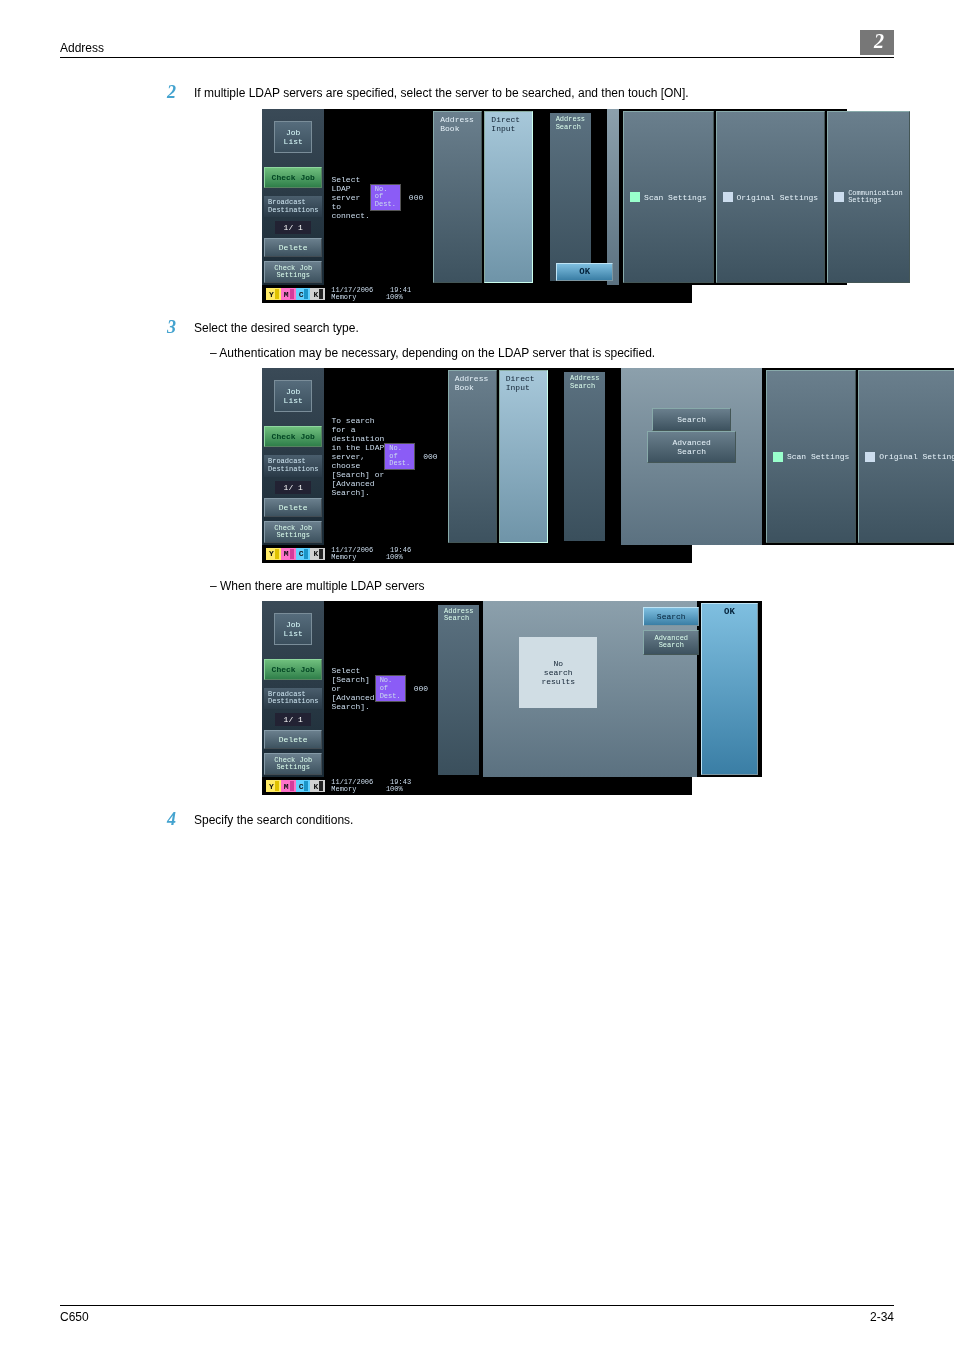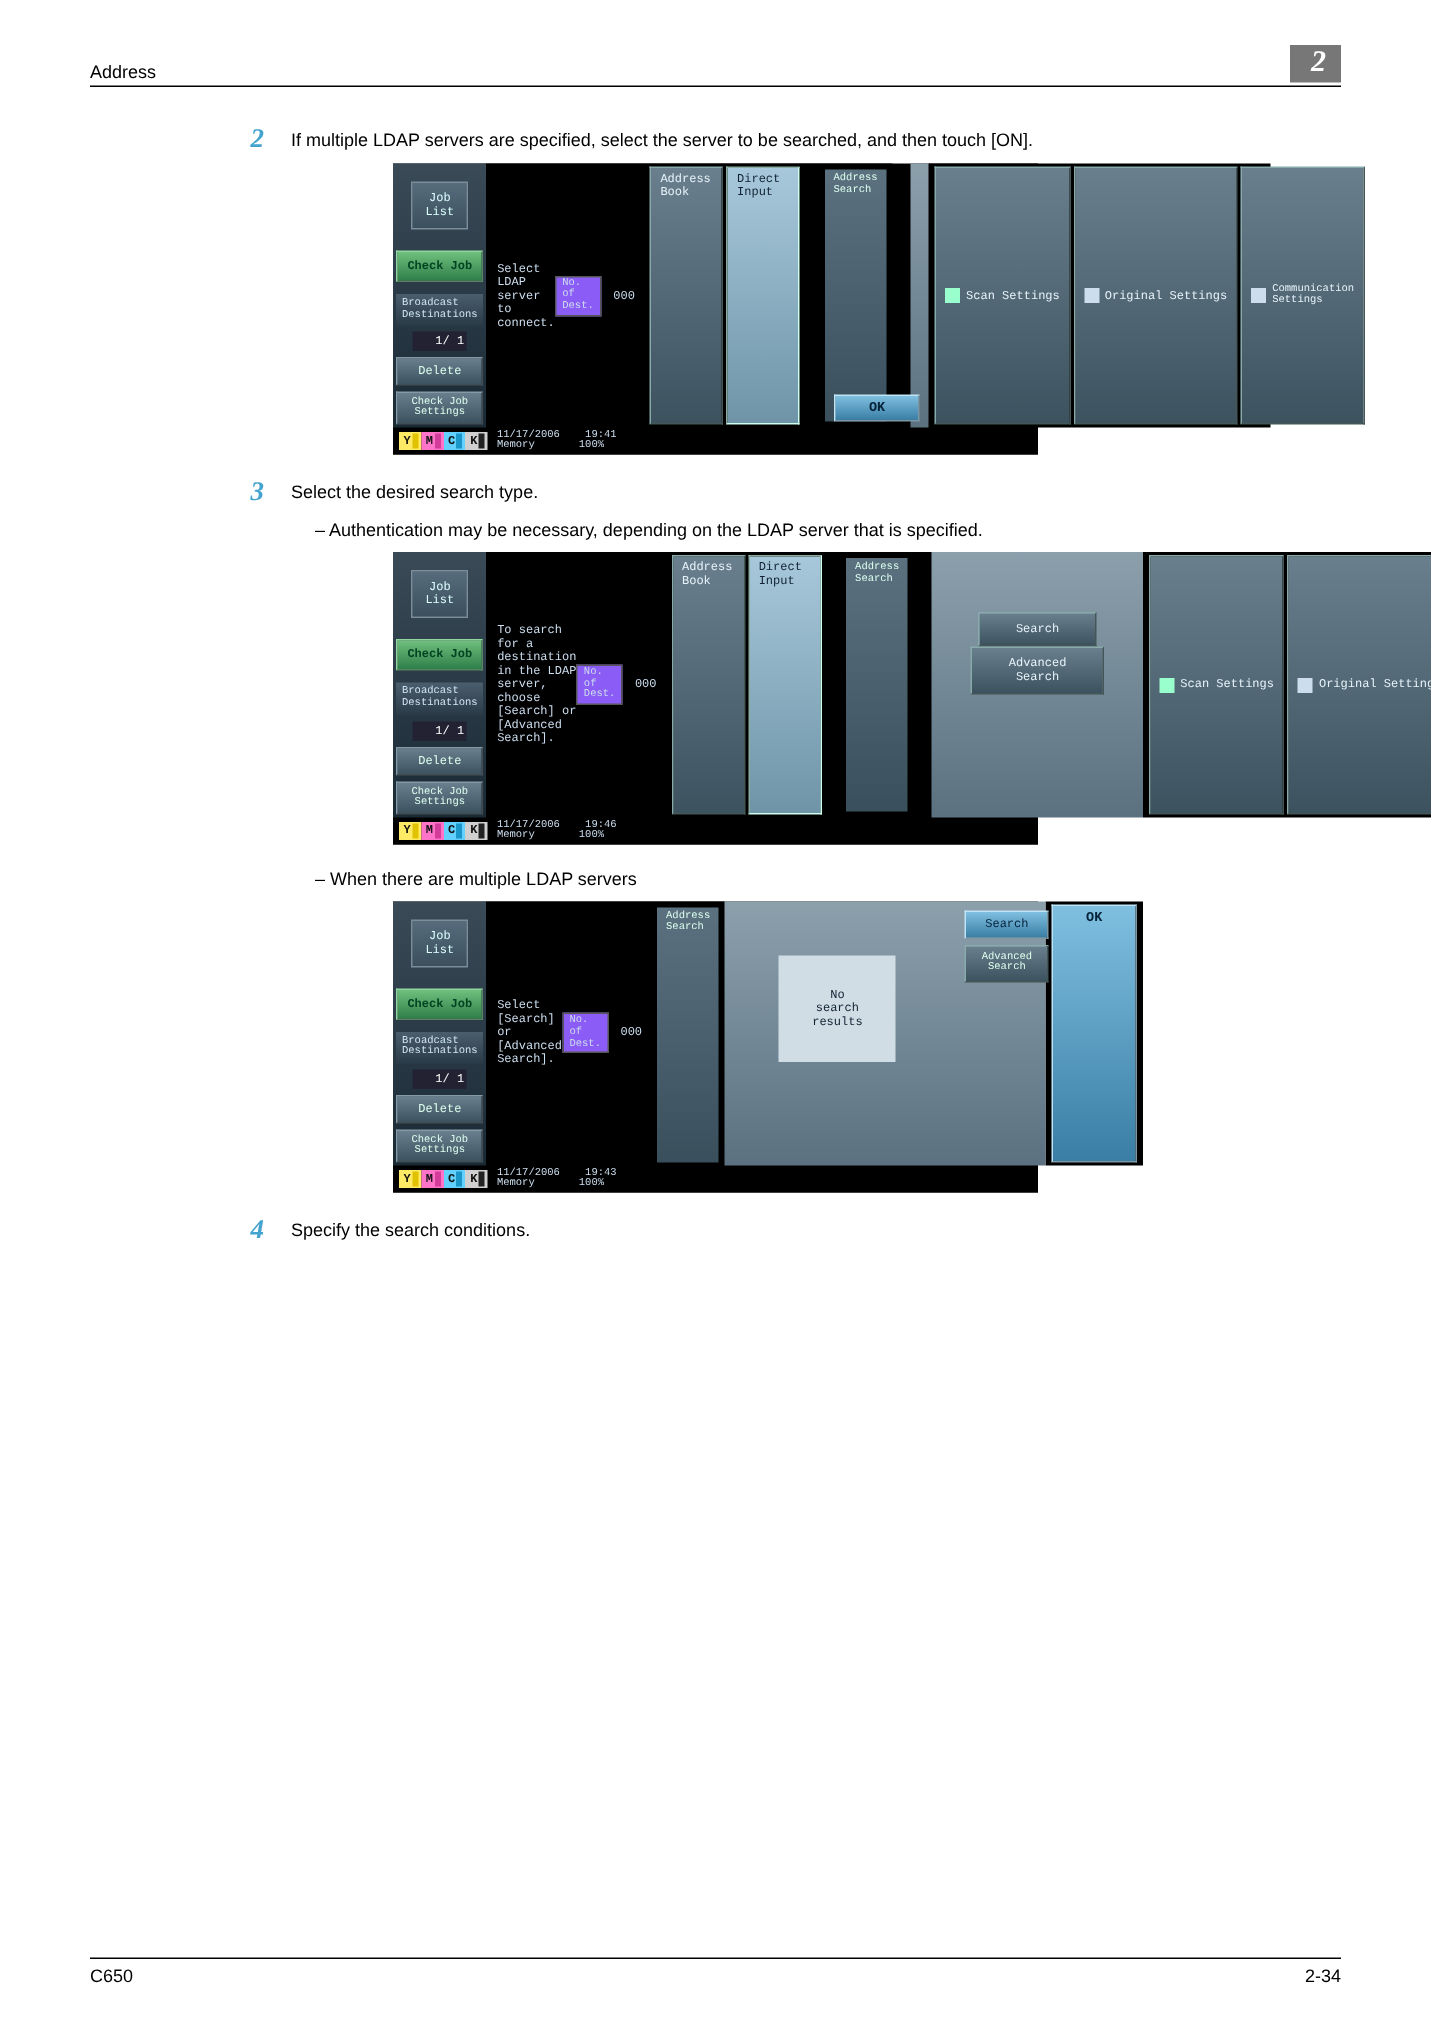--- a/index.html
+++ b/index.html
@@ -99,21 +99,21 @@
   .side-label {
     background: linear-gradient(#4a5e6d,#2a3a47);
     color: #cfe6f2;
     text-align: left;
     padding: 3px 4px;
     margin: 6px 2px 2px 2px;
     font-size: 7px;
     line-height: 1.1;
   }
   .left-fill { flex: 1; background: linear-gradient(#67808f,#445a68); margin: 0 2px; }
-  .pg { text-align: right; color:#fff; background:#223; margin:2px 13px; padding:2px; }
+  .pg { text-align: center; color:#fff; background:#223; margin:2px 13px; padding:2px; }
   .btn-del {
     background: linear-gradient(#6a7f8d,#3d525f);
     text-align: center;
     padding: 4px 2px;
     margin: 2px;
     border: 1px outset #859aa7;
     color: #dfe;
   }
   .btn-chkset {
     background: linear-gradient(#6a7f8d,#3d525f);

